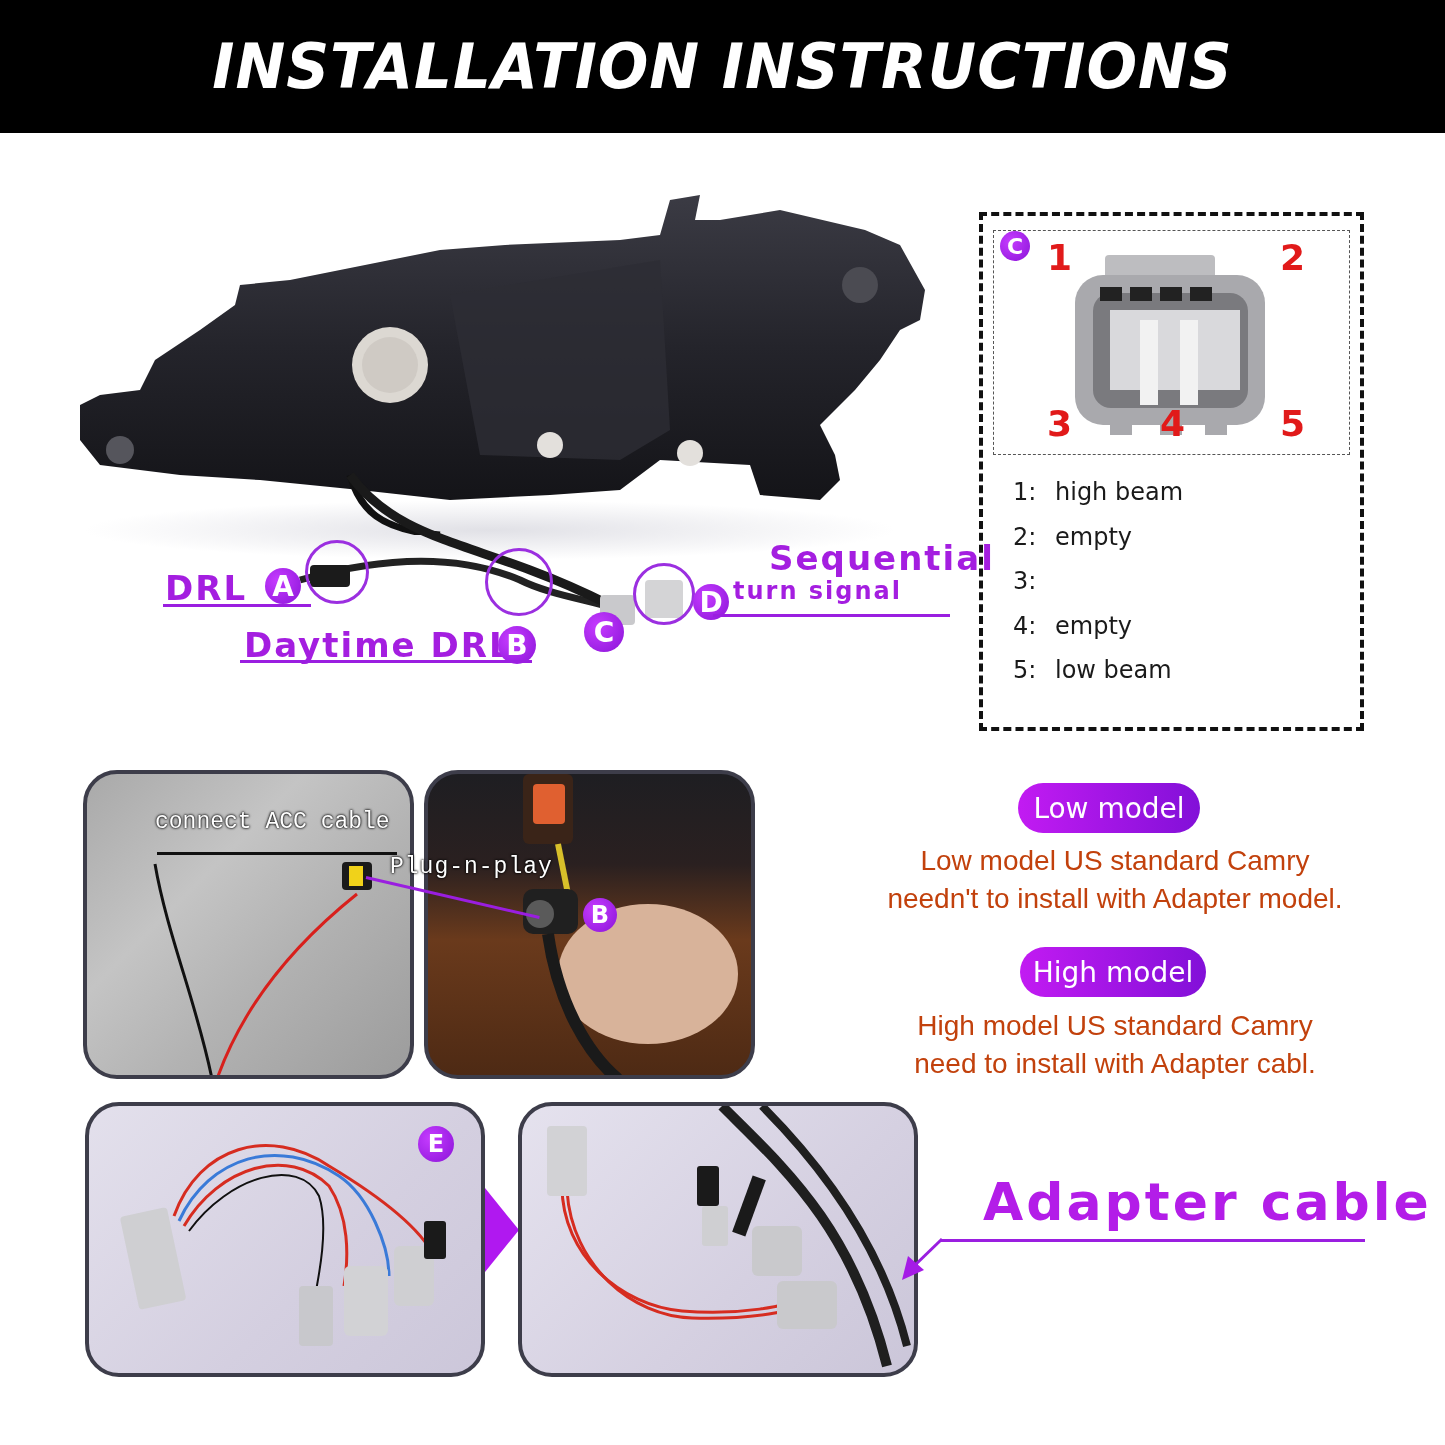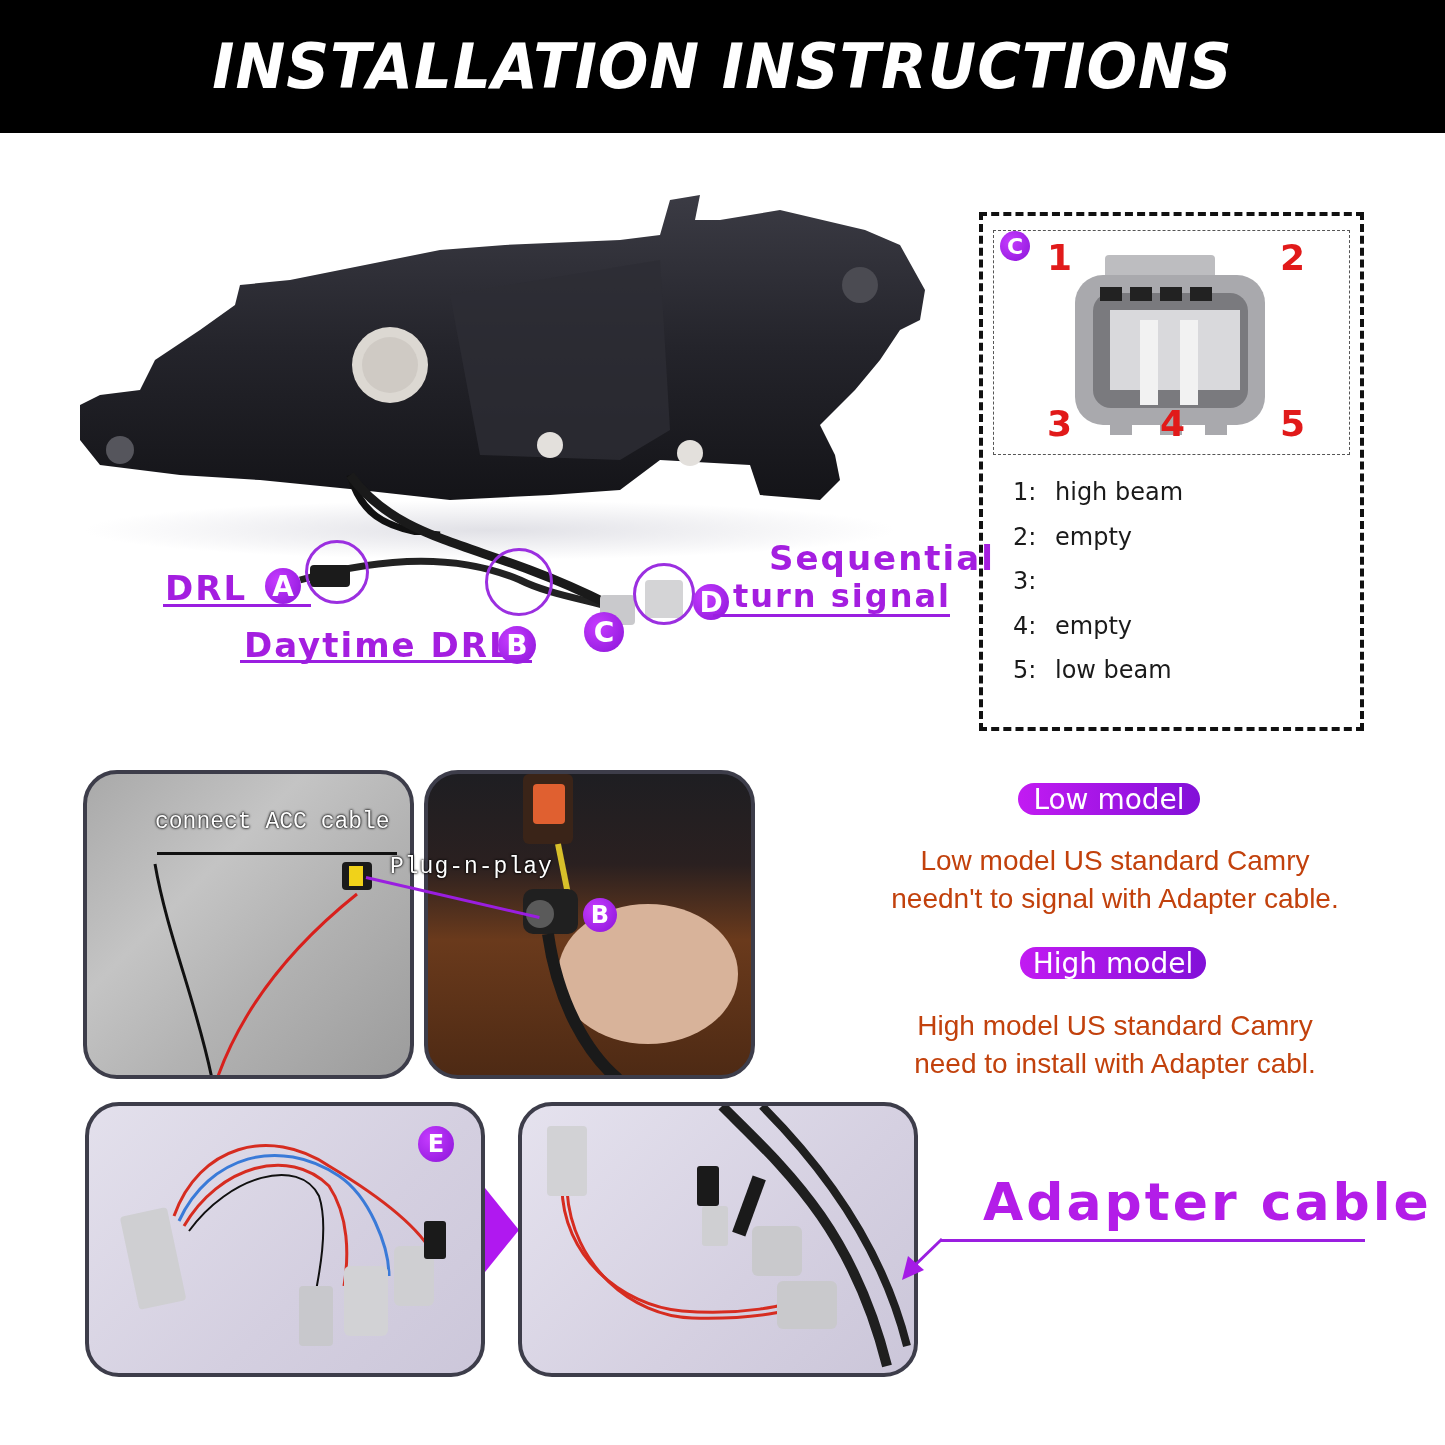--- a/index.html
+++ b/index.html
@@ -40,21 +40,21 @@
   
   .panel { position: absolute; border: 4px solid #3d3d4a; border-radius: 34px; overflow: hidden; }
   .p1 { left: 83px; top: 770px; width: 331px; height: 309px; background: linear-gradient(135deg,#a9a9a9 0%,#c4c4c4 35%,#b3b3b3 60%,#9c9c9c 100%); }
   .p2 { left: 424px; top: 770px; width: 331px; height: 309px; background: linear-gradient(180deg,#1e1e22 0%,#2a2020 30%,#6a3a1c 55%,#4e2a14 100%); }
   .p3 { left: 85px; top: 1102px; width: 400px; height: 275px; background: linear-gradient(135deg,#e3e0ec,#d4cfe0 60%,#ccc7da); }
   .p4 { left: 518px; top: 1102px; width: 400px; height: 275px; background: linear-gradient(135deg,#e5e2ee,#d5d0e1 60%,#cbc6d9); }
 
   .photo-caption { position: absolute; color: #fff; font-family: Liberation Mono, monospace; font-size: 23px; text-shadow: 0 0 3px #000, 0 0 2px #000; white-space: nowrap; }
 
   .model-pill {
-    position: absolute; height: 32px; border-radius: 25px;
+    position: absolute; height: 50px; border-radius: 25px;
     background: linear-gradient(90deg,#c21bf2,#8210d8);
     color: #fff; font-size: 28px; display: flex; align-items: center; justify-content: center;
     font-family: "DejaVu Sans", sans-serif;
   }
   .model-text { position: absolute; text-align: center; font-size: 28px; line-height: 38px; color: #c2410c; font-family: Liberation Sans, sans-serif; white-space: nowrap; }
 
   .arrow-tri { position: absolute; width: 0; height: 0; border-top: 42px solid transparent; border-bottom: 42px solid transparent; border-left: 34px solid #b018f0; }
 
   .adapter-label { position: absolute; left: 960px; top: 1172px; font-size: 52px; color: #b31de8; font-weight: bold; letter-spacing: 3px; font-family: "DejaVu Sans", sans-serif; white-space: nowrap; margin-left: 23px; }
 </style>
@@ -101,21 +101,21 @@
 <div class="underline" style="left:163px;top:604px;width:148px;"></div>
 
 <div class="label" style="left:244px;top:625px;font-size:34px;">Daytime DRL</div>
 <div class="circle-badge" style="left:498px;top:626px;width:38px;height:38px;font-size:28px;">B</div>
 <div class="underline" style="left:240px;top:660px;width:292px;"></div>
 
 <div class="circle-badge" style="left:584px;top:612px;width:40px;height:40px;font-size:28px;">C</div>
 
 <div class="label" style="left:735px;top:538px;font-size:34px;margin-left:34px;">Sequential</div>
 <div class="circle-badge" style="left:693px;top:584px;width:36px;height:36px;font-size:28px;">D</div>
-<div class="label" style="left:733px;top:577px;font-size:32px;">turn signal</div>
+<div class="label" style="left:733px;top:577px;font-size:24px;">turn signal</div>
 <div class="underline" style="left:713px;top:614px;width:237px;"></div>
 
 <div class="pin-box"></div>
 <div class="pin-photo-box"></div>
 <div class="circle-badge" style="left:1000px;top:231px;width:30px;height:30px;font-size:22px;">C</div>
 
 <svg style="position:absolute;left:1065px;top:255px;width:215px;height:185px" viewBox="0 0 215 185">
   <rect x="40" y="0" width="110" height="30" rx="4" fill="#bdbdc0"></rect>
   <rect x="10" y="20" width="190" height="150" rx="28" fill="#a9a9ad"></rect>
   <rect x="28" y="38" width="155" height="115" rx="18" fill="#7a7a7e"></rect>
@@ -180,21 +180,21 @@
     <circle cx="112" cy="140" r="14" fill="#5a5a5a"></circle>
     <path d="M120 160 C130 230 160 280 190 305" stroke="#1a1a1a" stroke-width="12" fill="none"></path>
   </svg>
 </div>
 <div class="photo-caption" style="left:390px;top:854px;letter-spacing:1px;">Plug-n-play</div>
 <div style="position:absolute;left:366px;top:876px;width:178px;height:3px;background:#9a1ee0;transform:rotate(13deg);transform-origin:left center;"></div>
 <div class="circle-badge" style="left:583px;top:898px;width:34px;height:34px;font-size:24px;">B</div>
 
 <div class="model-pill" style="left:1018px;top:783px;width:182px;">Low model</div>
 <div class="model-text" style="left:850px;top:842px;width:530px;">Low model US standard Camry</div>
-<div class="model-text" style="left:850px;top:880px;width:530px;">needn't to signal with Adapter cable.</div>
+<div class="model-text" style="left:850px;top:880px;width:530px;">needn't to install with Adapter model.</div>
 
 <div class="model-pill" style="left:1020px;top:947px;width:186px;text-align:center;">High model</div>
 <div class="model-text" style="left:850px;top:1007px;width:530px;">High model US standard Camry</div>
 <div class="model-text" style="left:850px;top:1045px;width:530px;">need to install  with Adapter cabl.</div>
 
 <div class="panel p3">
   <svg style="position:absolute;left:0;top:0;width:400px;height:275px" viewBox="0 0 400 275">
     <path d="M85 110 C110 40 180 20 240 60 C290 90 330 120 345 150" stroke="#d62c20" stroke-width="3" fill="none"></path>
     <path d="M90 115 C120 50 190 30 250 70 C280 90 300 140 300 170" stroke="#3a7ad8" stroke-width="3" fill="none"></path>
     <path d="M95 120 C130 60 200 40 240 80 C260 110 260 150 255 180" stroke="#d62c20" stroke-width="3" fill="none"></path>

